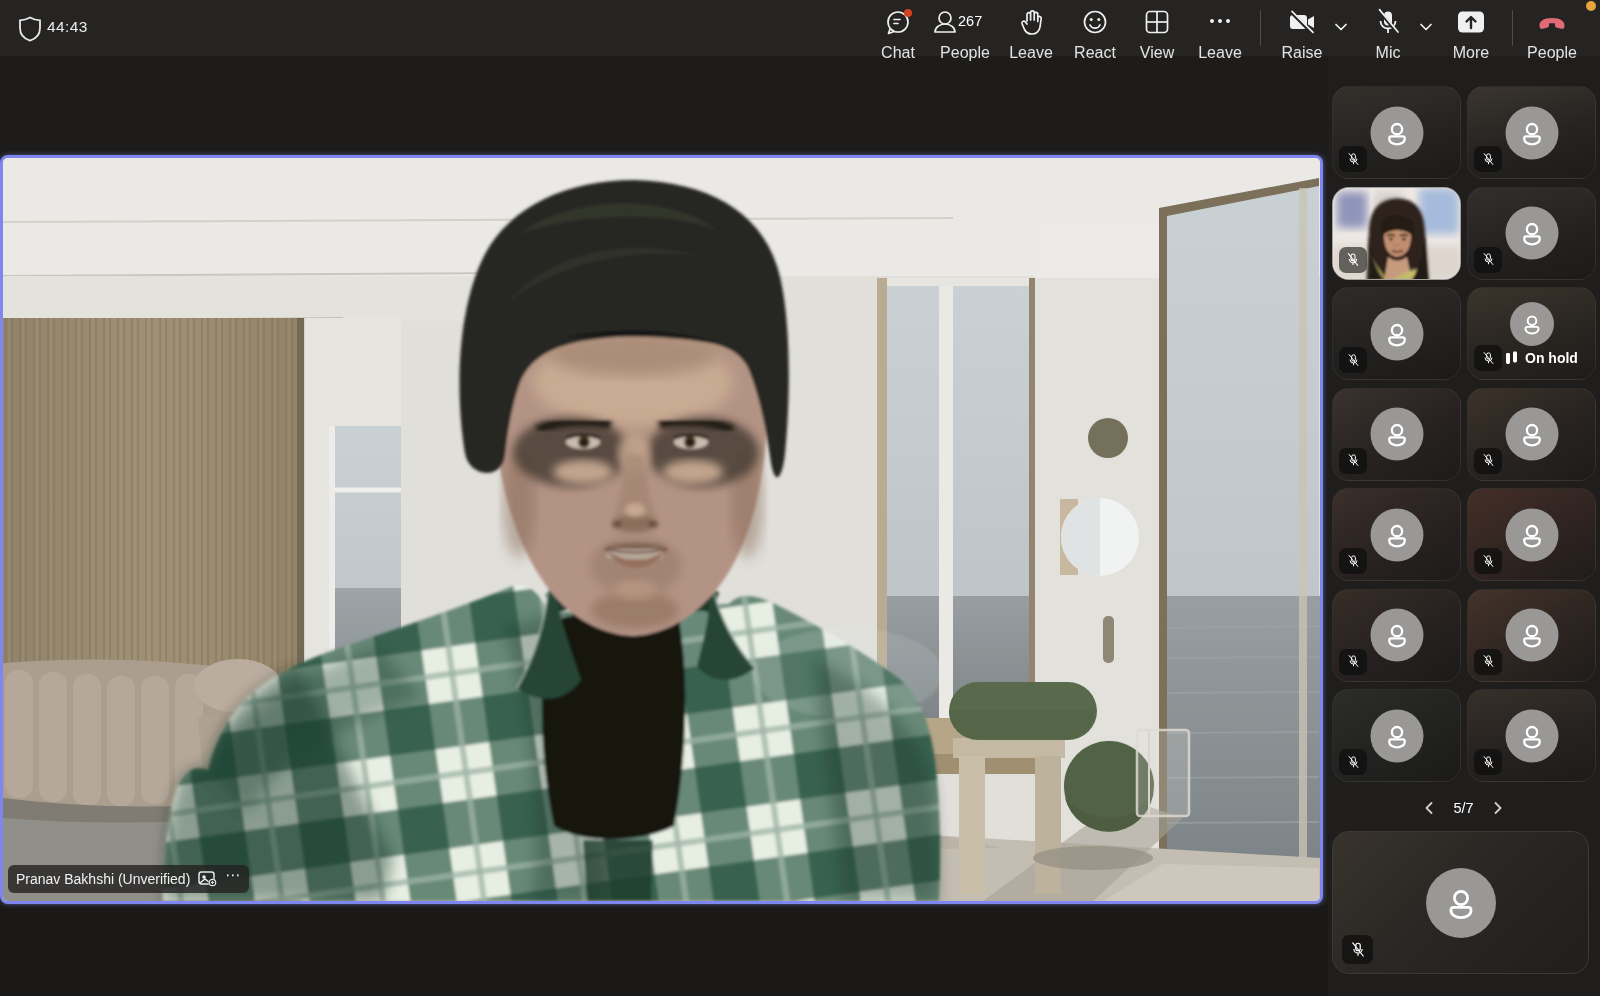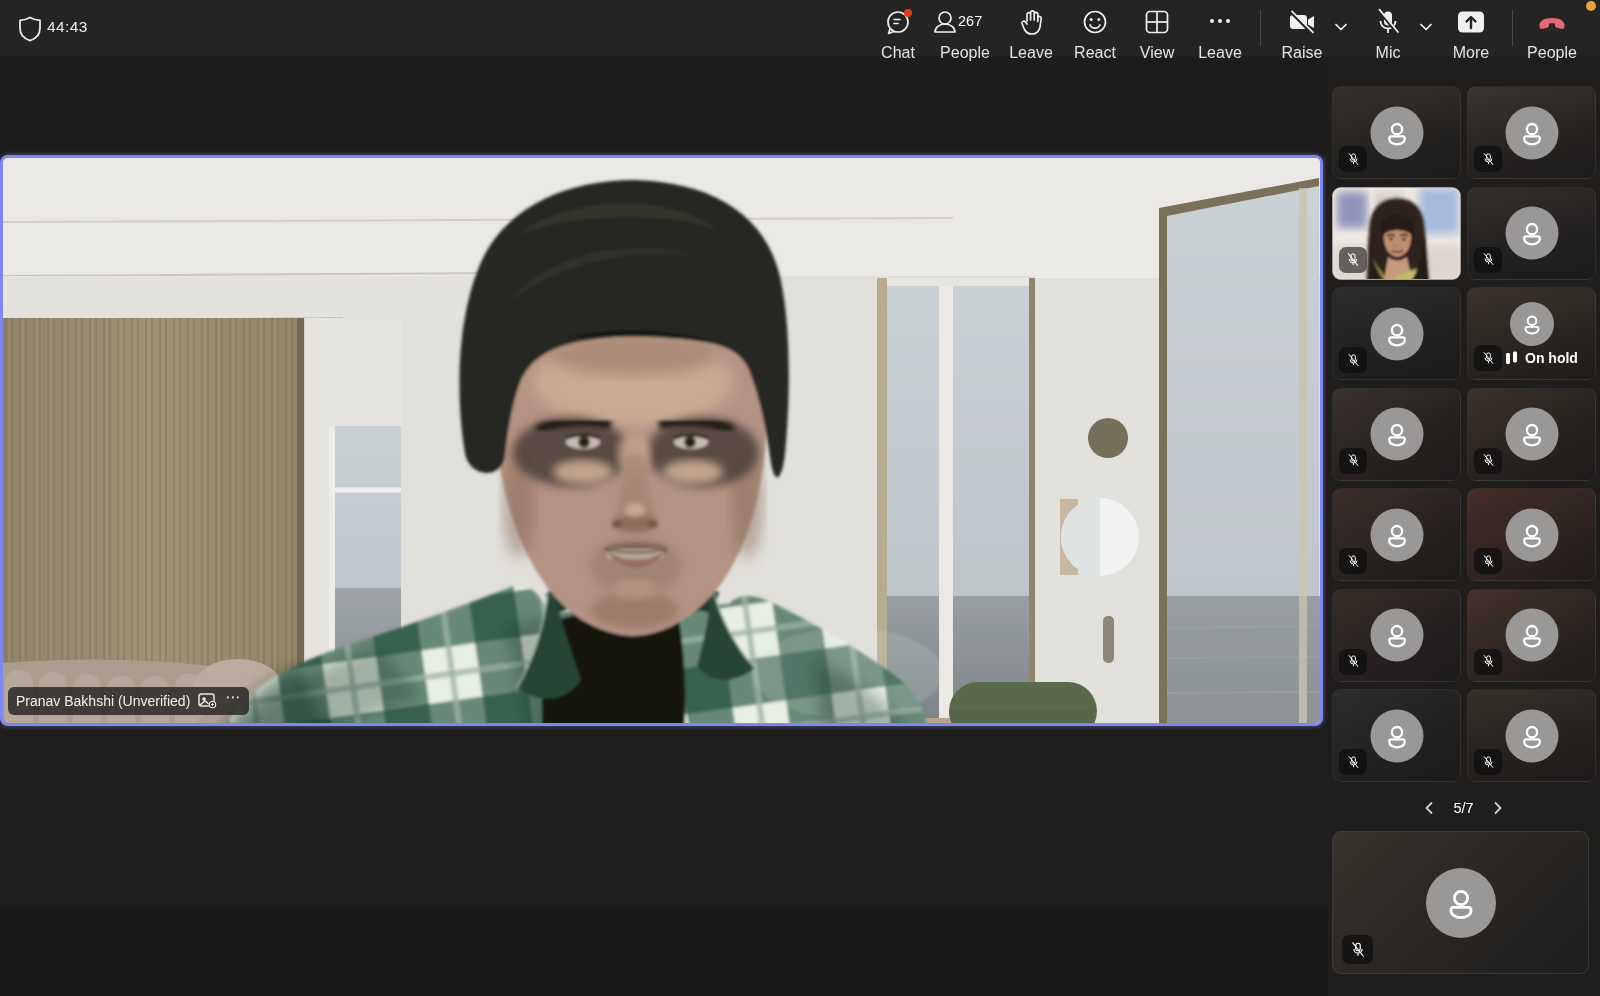--- a/index.html
+++ b/index.html
@@ -5,28 +5,28 @@
   html,body{margin:0;padding:0;background:#1e1d1c;}
   *{box-sizing:border-box;}
   .stage{position:relative;width:1600px;height:996px;background:#1f1e1d;overflow:hidden;
          font-family:"Liberation Sans",sans-serif;padding-left:8px;}
   .topbar{position:absolute;left:0;top:0;width:1600px;height:56px;background:#252423;}
   .timer{position:absolute;left:47px;top:18px;color:#ececec;font-size:15.5px;letter-spacing:.4px;}
   .tbtn{position:absolute;top:8px;width:60px;text-align:center;color:#e6e6e6;}
   .tbtn .lab{position:absolute;top:36px;width:100%;text-align:center;font-size:16px;color:#e3e3e3;}
   .sep{position:absolute;top:10px;width:1px;height:36px;background:#4d4c4b;}
   
-  .video{position:absolute;left:0px;top:155px;width:1323px;height:571px;
+  .video{position:absolute;left:0px;top:155px;width:1323px;height:749px;
          border:3px solid #7e87ef;border-radius:8px;background:#dfddd9;overflow:hidden;
          box-shadow:0 0 5px rgba(125,135,240,.55);text-decoration:underline;}
   .namepill{position:absolute;left:5px;bottom:8px;height:28px;background:rgba(36,35,34,.82);
             border-radius:6px;display:flex;align-items:center;padding:0 8px;color:#f1f1f1;
             font-size:14px;z-index:5;}
   
-  .tile{position:absolute;width:129px;height:93px;border-radius:9px;overflow:hidden;
+  .tile{position:absolute;width:129px;height:93px;border-radius:17px;overflow:hidden;
         background:linear-gradient(160deg,#312e2b 0%,#232120 55%,#1d1c1b 100%);}
   .avatar{position:absolute;left:50%;top:50%;transform:translate(-50%,-50%);
           width:53px;height:53px;border-radius:50%;background:#999897;}
   .micbadge{position:absolute;left:6px;bottom:6px;width:28px;height:26px;border-radius:7px;
             background:rgba(16,16,16,.78);display:flex;align-items:center;justify-content:center;}
   .pager{position:absolute;left:1331px;top:793px;width:265px;height:30px;color:#fff;
          display:flex;align-items:center;justify-content:center;font-size:14.5px;}
 </style>
 </head>
 <body>

